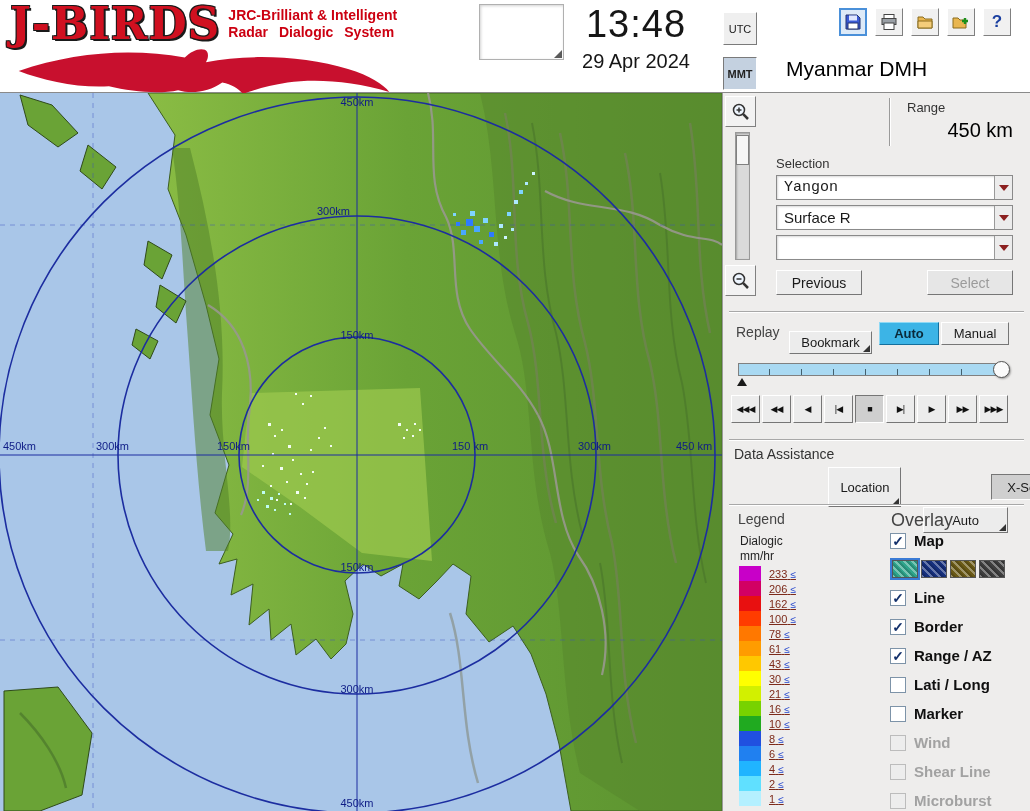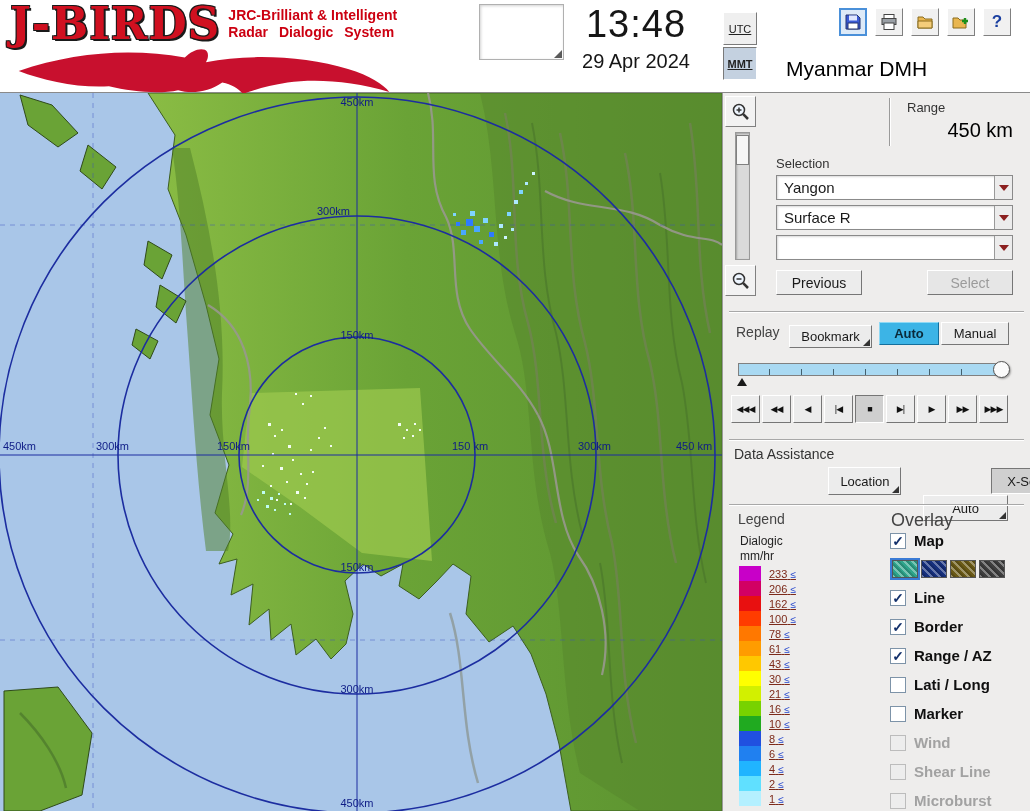--- a/index.html
+++ b/index.html
@@ -14,22 +14,22 @@
                  text-shadow:2px 2px 0 #1a1a1a, -1px -1px 0 #1a1a1a, 1px -1px 0 #1a1a1a, -1px 1px 0 #1a1a1a; letter-spacing:1px; }
   .brand-tag { display:inline-block; vertical-align:top; margin:5px 0 0 8px; color:#cc0011; font-weight:bold; font-size:14px; line-height:1.2; }
   .brand-tag .t2 { word-spacing:7px; display:block; }
   .eagle { position:absolute; left:0; top:44px; width:388px; height:48px; }
   .status-box { position:absolute; left:479px; top:4px; width:85px; height:56px; background:#fff; border:1px solid #b0b0b0; box-shadow:inset 1px 1px 3px rgba(0,0,0,.18); }
   .status-box::after { content:""; position:absolute; right:1px; bottom:1px; width:0; height:0; border-left:8px solid transparent; border-bottom:8px solid #5a5a5a; }
   .clock { position:absolute; left:552px; top:0; width:168px; text-align:center; color:#161616; }
   .clock .time { font-size:38px; margin-top:3px; letter-spacing:1px; }
   .clock .date { font-size:20px; margin-top:4px; }
   .tz { position:absolute; left:723px; top:12px; width:34px; }
-  .tz-btn { display:block; width:34px; height:33px; margin-bottom:2px; font-size:11px; font-family:"Liberation Sans",sans-serif;
-            background:#efefef; border:1px solid; border-color:#ffffff #7a7a7a #7a7a7a #ffffff; color:#222;text-decoration:underline; }
+  .tz-btn { display:block; width:34px; height:33px; margin-bottom:12px; font-size:11px; font-family:"Liberation Sans",sans-serif;
+            background:#efefef; border:1px solid; border-color:#ffffff #7a7a7a #7a7a7a #ffffff; color:#222; }
   .tz-btn.selected { background:#c4d1e0; border-color:#7a7a7a #ffffff #ffffff #7a7a7a; font-weight:bold; }
   .toolbar { position:absolute; left:839px; top:8px; display:flex; gap:8px; }
   .tool-btn { width:28px; height:28px; background:#f1f1f1; border:1px solid; border-color:#ffffff #808080 #808080 #ffffff;
               display:flex; align-items:center; justify-content:center; }
   .tool-btn.highlight { border:2px solid #4a90d9; background:#ddeaf8; }
   .help-glyph { font-size:17px; font-weight:bold; color:#1a3fa0; }
   .station { position:absolute; left:786px; top:57px; font-size:21px; color:#000; }
 
   
   .map { position:absolute; left:0; top:93px; width:722px; height:718px; background:#a9c6e8; }
@@ -76,21 +76,21 @@
   .tl-track { position:absolute; left:0; top:2px; width:264px; height:13px; background:#a9d9f2; border:1px solid #808080; }
   .tl-tick { position:absolute; bottom:0; width:1px; height:6px; background:#44606e; }
   .tl-marker { position:absolute; left:-1px; top:17px; width:0; height:0; border-left:5px solid transparent; border-right:5px solid transparent; border-bottom:8px solid #1a1a1a; }
   .tl-thumb { position:absolute; left:255px; top:0; width:17px; height:17px; border-radius:50%; background:#fbfbfb;
               border:1px solid #555; box-shadow:1px 1px 2px rgba(0,0,0,.35); }
 
   .transport { position:absolute; left:8px; top:302px; display:flex; gap:2px; }
   .tr-btn { width:29px; height:28px; font-size:9px; letter-spacing:-1px; color:#111; padding:0; }
 
   .da-label { position:absolute; left:11px; top:353px; font-size:14px; color:#333; }
-  .loc-btn { position:absolute; left:18px; top:374px; width:73px; height:28px; font-size:13px; }
+  .loc-btn { position:absolute; left:18px; top:374px; width:73px; height:40px; font-size:13px; }
   .xsec-btn { position:absolute; left:103px; top:374px; width:89px; height:26px; font-size:13px; }
   .track-btn { position:absolute; left:200px; top:374px; width:85px; height:26px; font-size:13px; }
 
   .legend-title { position:absolute; left:15px; top:418px; font-size:14px; color:#444; }
   .legend-sub { position:absolute; left:17px; top:441px; font-size:12px; color:#222; line-height:15px; }
   .legend-rows { position:absolute; left:16px; top:473px; }
   .lg-row { display:flex; align-items:center; height:15px; }
   .lg-swatch { width:22px; height:15px; }
   .lg-val { margin-left:8px; font-size:11px; color:#7c2a1a; white-space:nowrap;text-decoration:underline; }
   .lg-lte { color:#2244cc; font-size:10px; }
@@ -335,21 +335,21 @@
         </svg>
       </button>
     </div>
 
     <div class="range-divider"></div>
     <div class="range-label">Range</div>
     <div class="range-value">450 km</div>
 
     <div class="sel-label">Selection</div>
 
-    <div class="dd" style="top:82px;">
+    <div class="dd" style="top:82px;font-family:Liberation Mono, monospace;">
       <span class="dd-text">Yangon</span>
       <span class="dd-btn">
           <span class="dd-arrow"></span>
         </span>
     </div>
     <div class="dd" style="top:112px;">
       <span class="dd-text">Surface R</span>
       <span class="dd-btn">
           <span class="dd-arrow"></span>
         </span>

